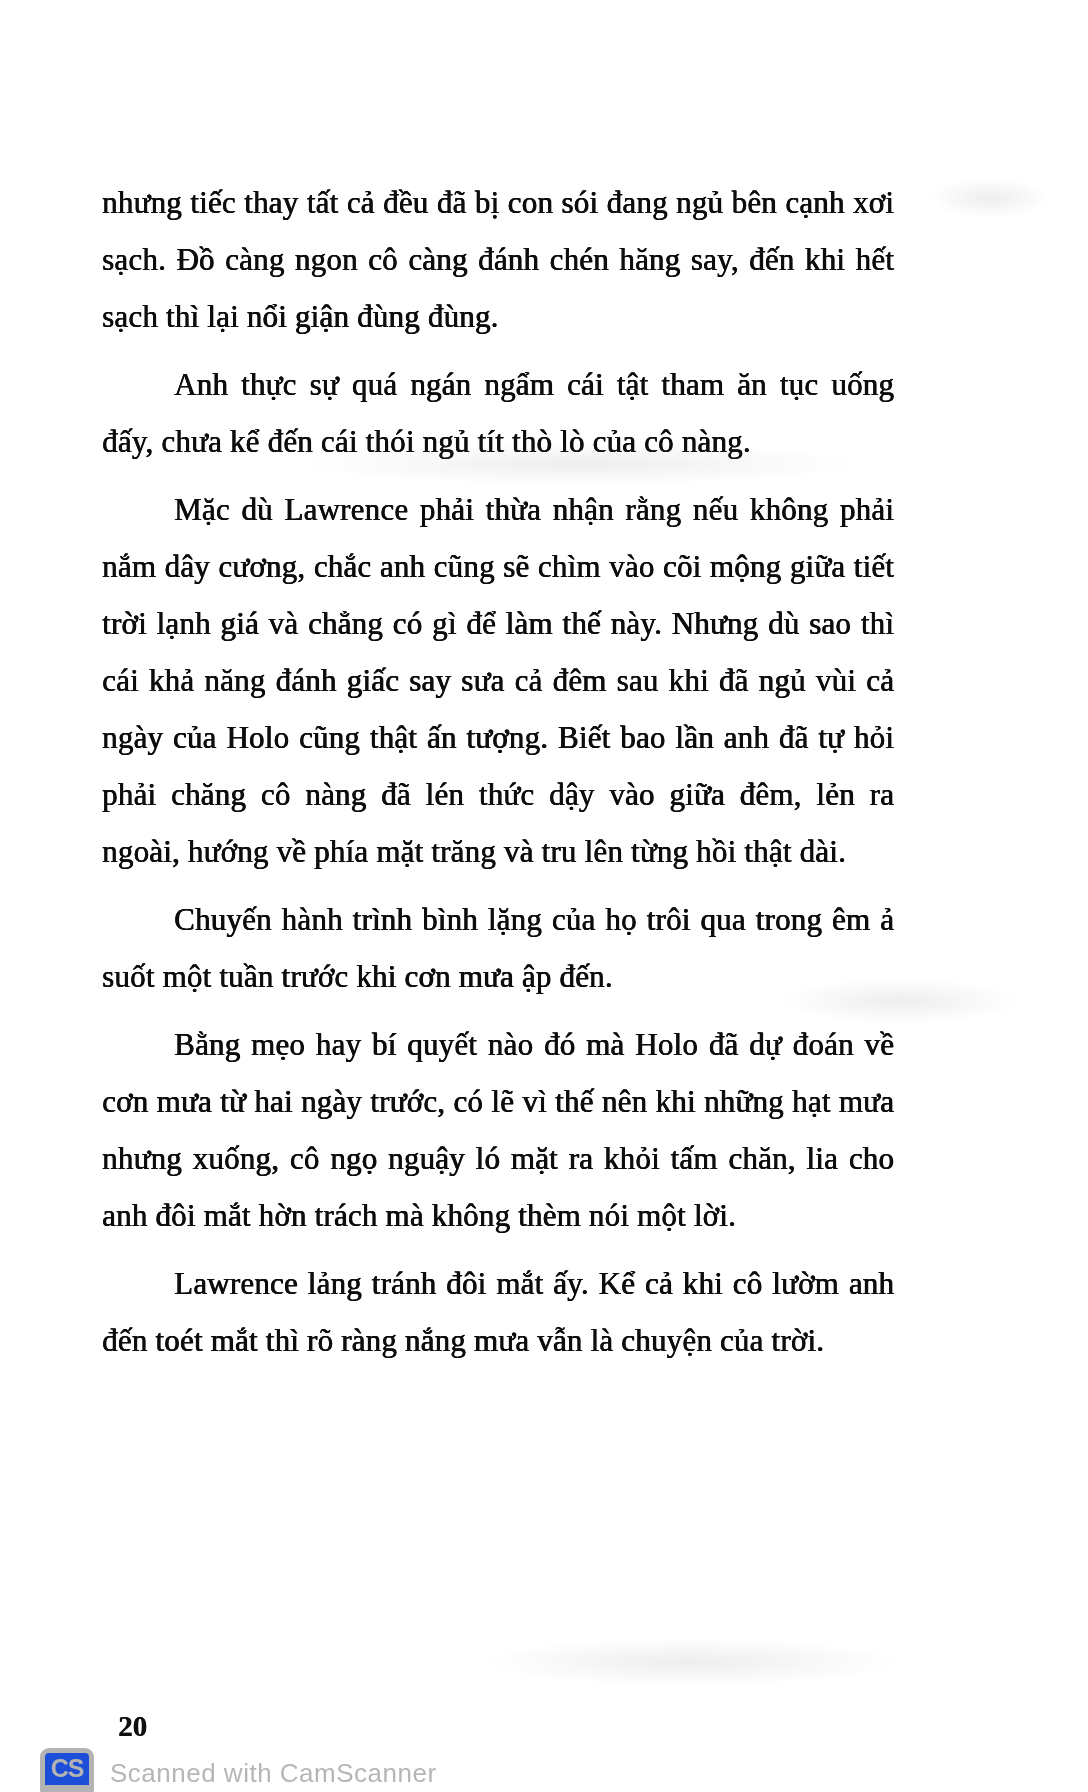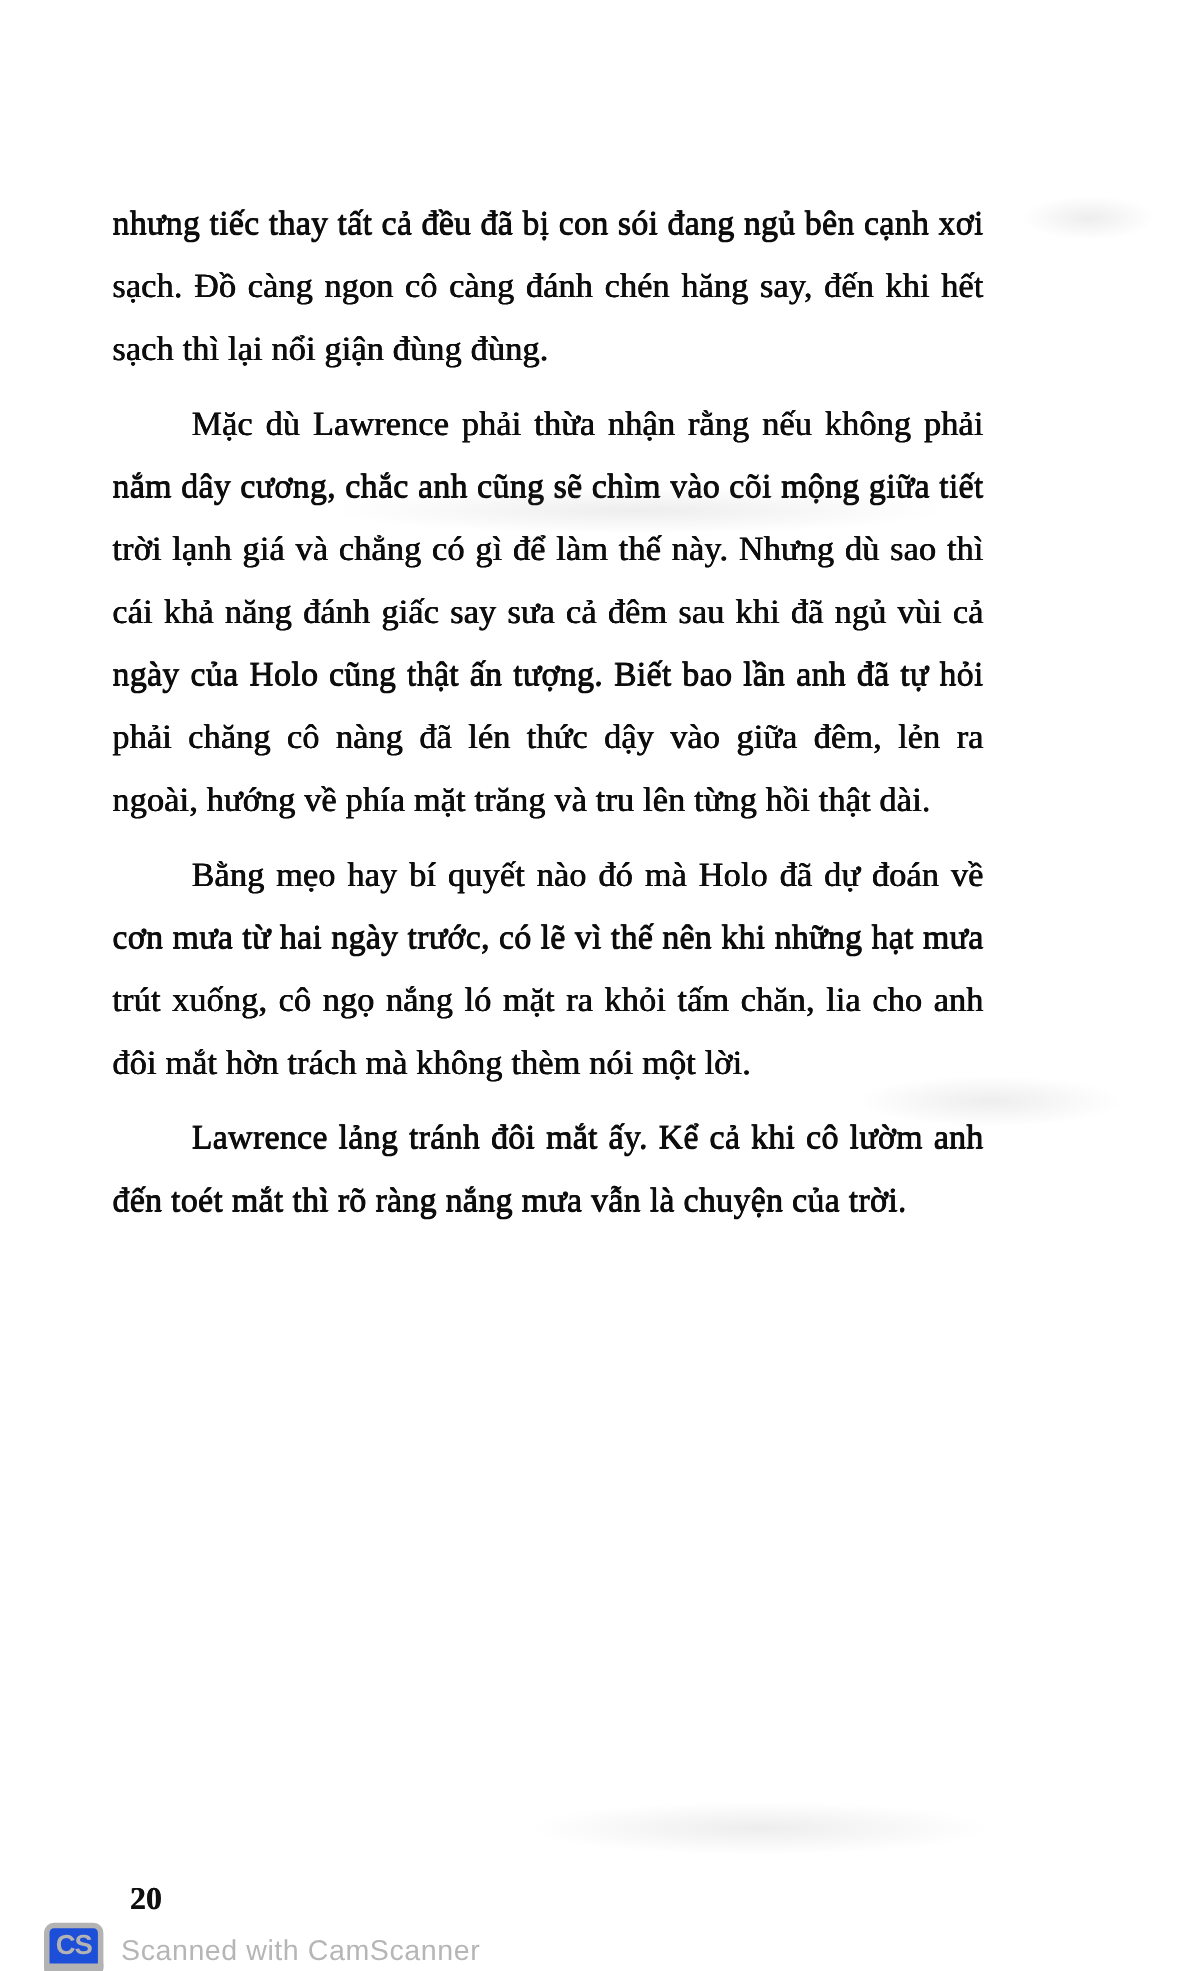--- a/index.html
+++ b/index.html
@@ -102,22 +102,24 @@
   .smudge.s3 { left: 480px; top: 1590px; width: 420px; height: 48px; }
   .smudge.s4 { left: 930px; top: 130px;  width: 120px; height: 40px; }
 </style>
 </head>
 <body>
 
 <div class="page">
 
   <main class="text-block" id="paragraphs">
       <p class="para">nhưng tiếc thay tất cả đều đã bị con sói đang ngủ bên cạnh xơi sạch. Đồ càng ngon cô càng đánh chén hăng say, đến khi hết sạch thì lại nổi giận đùng đùng.</p>
+      <p class="para indent">Anh thực sự quá ngán ngẩm cái tật tham ăn tục uống đấy, chưa kể đến cái thói ngủ tít thò lò của cô nàng.</p>
       <p class="para indent">Mặc dù Lawrence phải thừa nhận rằng nếu không phải nắm dây cương, chắc anh cũng sẽ chìm vào cõi mộng giữa tiết trời lạnh giá và chẳng có gì để làm thế này. Nhưng dù sao thì cái khả năng đánh giấc say sưa cả đêm sau khi đã ngủ vùi cả ngày của Holo cũng thật ấn tượng. Biết bao lần anh đã tự hỏi phải chăng cô nàng đã lén thức dậy vào giữa đêm, lẻn ra ngoài, hướng về phía mặt trăng và tru lên từng hồi thật dài.</p>
-      <p class="para indent">Bằng mẹo hay bí quyết nào đó mà Holo đã dự đoán về cơn mưa từ hai ngày trước, có lẽ vì thế nên khi những hạt mưa trút xuống, cô ngọ nắng ló mặt ra khỏi tấm chăn, lia cho anh đôi mắt hờn trách mà không thèm nói một lời.</p>
+      <p class="para indent">Chuyến hành trình bình lặng của họ trôi qua trong êm ả suốt một tuần trước khi cơn mưa ập đến.</p>
+      <p class="para indent">Bằng mẹo hay bí quyết nào đó mà Holo đã dự đoán về cơn mưa từ hai ngày trước, có lẽ vì thế nên khi những hạt mưa nhưng xuống, cô ngọ nguậy ló mặt ra khỏi tấm chăn, lia cho anh đôi mắt hờn trách mà không thèm nói một lời.</p>
       <p class="para indent">Lawrence lảng tránh đôi mắt ấy. Kể cả khi cô lườm anh đến toét mắt thì rõ ràng nắng mưa vẫn là chuyện của trời.</p>
     </main>
 
   <div class="smudge s1"></div>
   <div class="smudge s2"></div>
   <div class="smudge s3"></div>
   <div class="smudge s4"></div>
 
   <div class="page-number">20</div>
 

